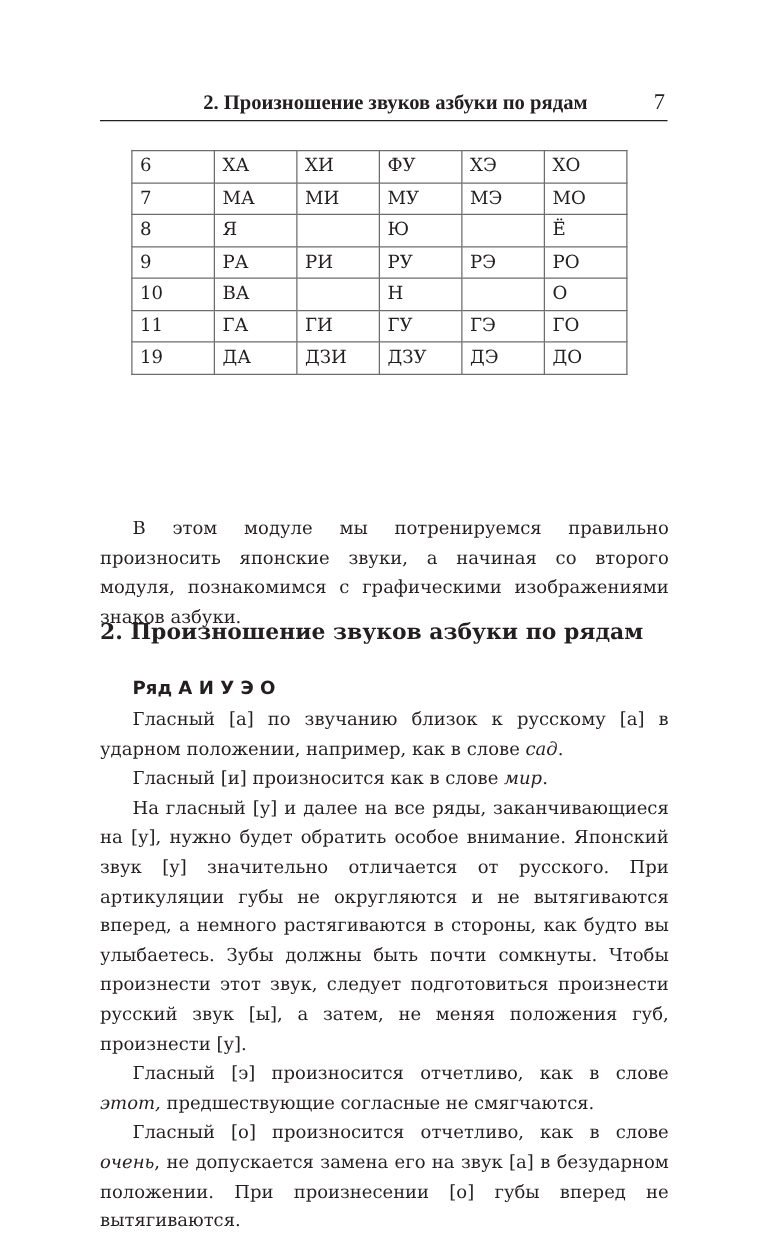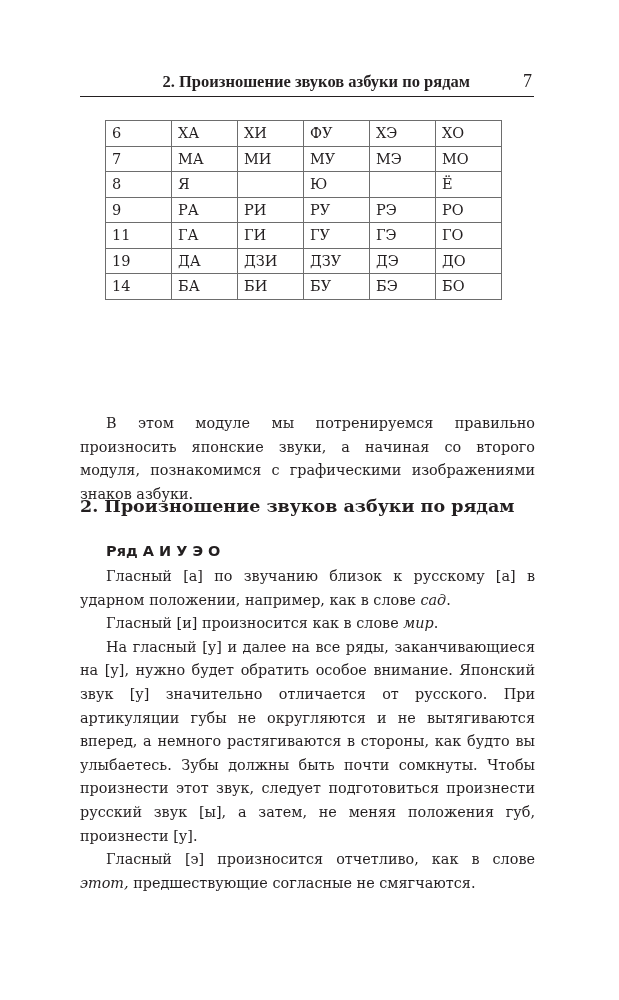--- a/index.html
+++ b/index.html
@@ -56,53 +56,54 @@
         </tr>
         <tr>
           <td>9</td>
           <td>РА</td>
           <td>РИ</td>
           <td>РУ</td>
           <td>РЭ</td>
           <td>РО</td>
         </tr>
         <tr>
+          <td>10</td>
+          <td>ВА</td>
+          <td></td>
+          <td>Н</td>
+          <td></td>
+          <td>О</td>
+        </tr>
+        <tr>
           <td>11</td>
           <td>ГА</td>
           <td>ГИ</td>
           <td>ГУ</td>
           <td>ГЭ</td>
           <td>ГО</td>
         </tr>
         <tr>
           <td>19</td>
           <td>ДА</td>
           <td>ДЗИ</td>
           <td>ДЗУ</td>
           <td>ДЭ</td>
           <td>ДО</td>
-        </tr>
-        <tr>
-          <td>14</td>
-          <td>БА</td>
-          <td>БИ</td>
-          <td>БУ</td>
-          <td>БЭ</td>
-          <td>БО</td>
         </tr>
       </tbody>
   </table>
 
   <div class="body-text intro">
     <p>В этом модуле мы потренируемся правильно произносить японские звуки, а начиная со второго модуля, познакомимся с графическими изображениями знаков азбуки.</p>
   </div>
 
   <div class="section-heading">2. Произношение звуков азбуки по рядам</div>
   <div class="sub-heading">Ряд А И У Э О</div>
 
   <div class="body-text main-text">
     <p><span>Гласный [а] по звучанию близок к русскому [а] в ударном положении, например, как в слове </span><em>сад</em><span>.</span></p>
     <p><span>Гласный [и] произносится как в слове </span><em>мир</em><span>.</span></p>
     <p><span>На гласный [у] и далее на все ряды, заканчивающиеся на [у], нужно будет обратить особое внимание. Японский звук [у] значительно отличается от русского. При артикуляции губы не округляются и не вытягиваются вперед, а немного растягиваются в стороны, как будто вы улыбаетесь. Зубы должны быть почти сомкнуты. Чтобы произнести этот звук, следует подготовиться произнести русский звук [ы], а затем, не меняя положения губ, произнести [у].</span></p>
     <p><span>Гласный [э] произносится отчетливо, как в слове </span><em>этот,</em><span> предшествующие согласные не смягчаются.</span></p>
+    <p><span>Гласный [о] произносится отчетливо, как в слове </span><em>очень</em><span>, не допускается замена его на звук [а] в безударном положении. При произнесении [о] губы вперед не вытягиваются.</span></p>
   </div>
 
 </div>
 
 </body></html>

